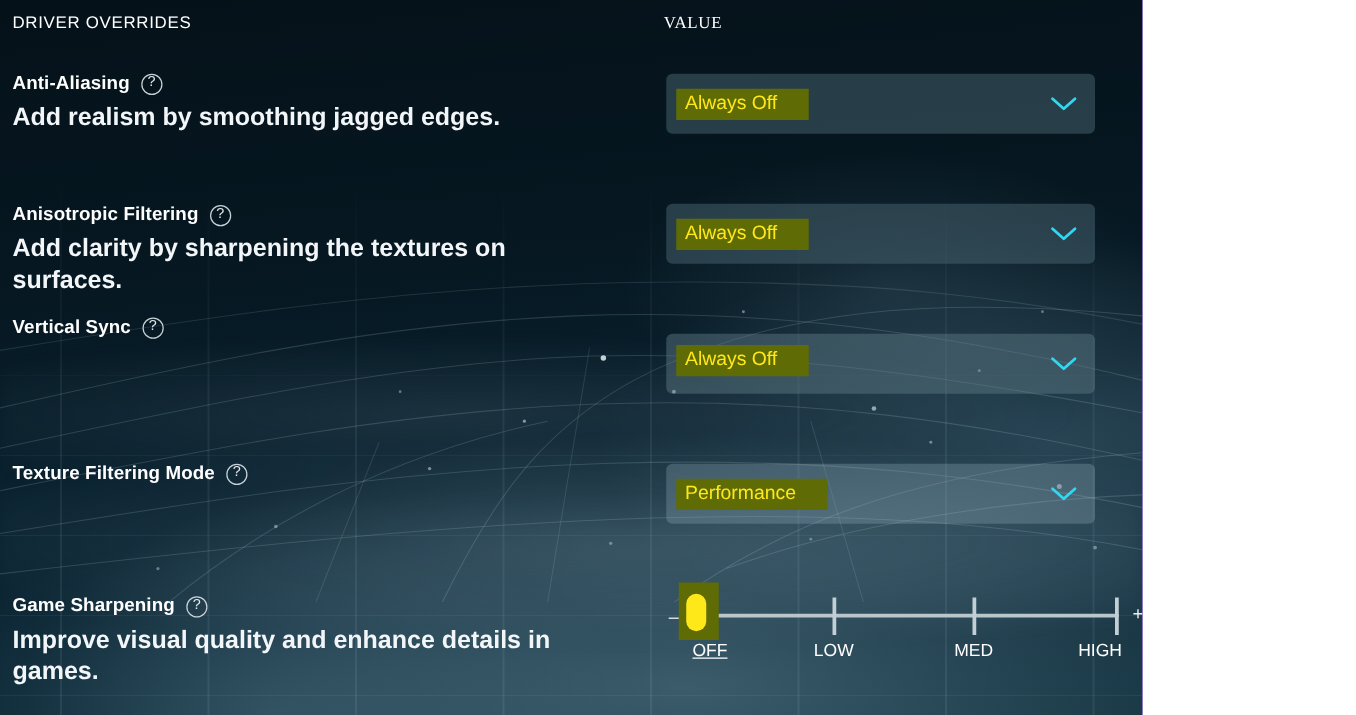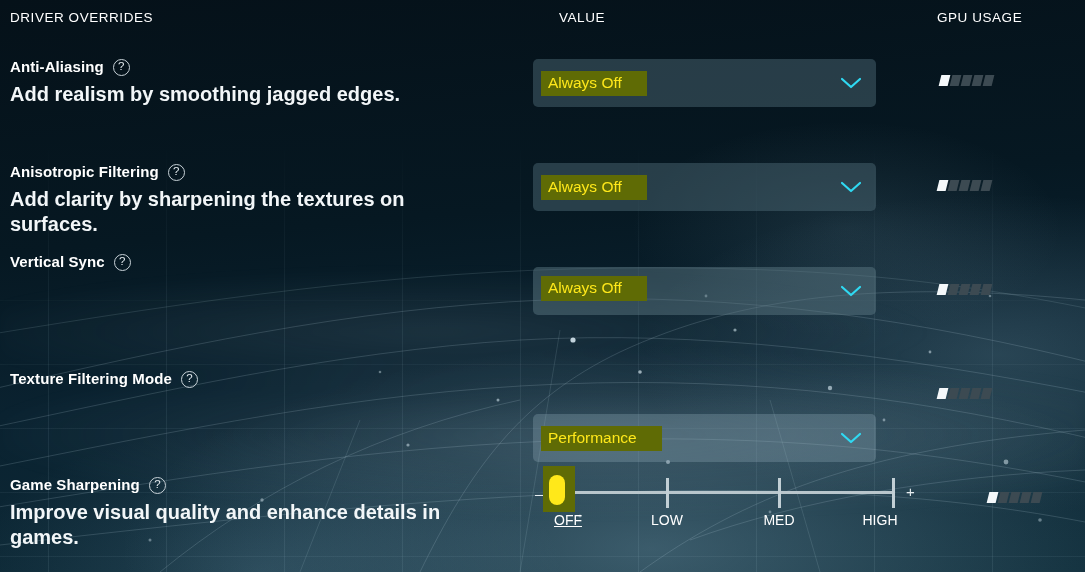--- a/index.html
+++ b/index.html
@@ -6,21 +6,21 @@
 
   html, body {
     width: 1085px;
     height: 572px;
     overflow: hidden;
     font-family: "Liberation Sans", sans-serif;
   }
 
   #app {
     position: relative;
-    width: 1085px;
+    width: 914px;
     height: 572px;
     background: #6d28d9;
     overflow: hidden;
     color: #ffffff;
   }
 
   
   .bg-layer { position: absolute; inset: 0; pointer-events: none; }
 
   .bg-base {
@@ -62,21 +62,21 @@
   
   .col-headers { position: absolute; top: 10px; left: 0; right: 0; height: 20px; }
   .col-head {
     position: absolute;
     font-size: 13.5px;
     letter-spacing: .55px;
     color: #ffffff;
     white-space: nowrap;
   }
   .ch-driver { left: 10px; }
-  .ch-value  { left: 559px; }
+  .ch-value  { left: 531px; font-family: Liberation Serif, serif; }
   .ch-gpu    { left: 937px; }
 
   
   .row { position: absolute; left: 0; right: 0; }
   .row-label { position: absolute; left: 10px; top: 0; width: 500px; }
 
   .row-title {
     display: flex;
     align-items: flex-end;
     gap: 9px;
@@ -118,21 +118,21 @@
     width: 343px;
     height: 48px;
     border-radius: 5px;
     display: flex;
     align-items: center;
     padding: 0 14px 0 8px;
     overflow: hidden;
   }
   .dd-dark  { background: rgba(74,101,113,0.50); }
   .dd-mid   { background: rgba(96,124,136,0.46); }
-  .dd-light { background: rgba(150,175,188,0.30); margin-top: 43px; }
+  .dd-light { background: rgba(150,175,188,0.30); }
 
   .dd-value {
     font-size: 15.5px;
     color: #ffe81a;
     background: #5f6b05;
     padding: 2px 25px 3px 7px;
     white-space: nowrap;
     line-height: 20px;
   }
   .dd-value.shift-up { transform: translateY(-3px); }

